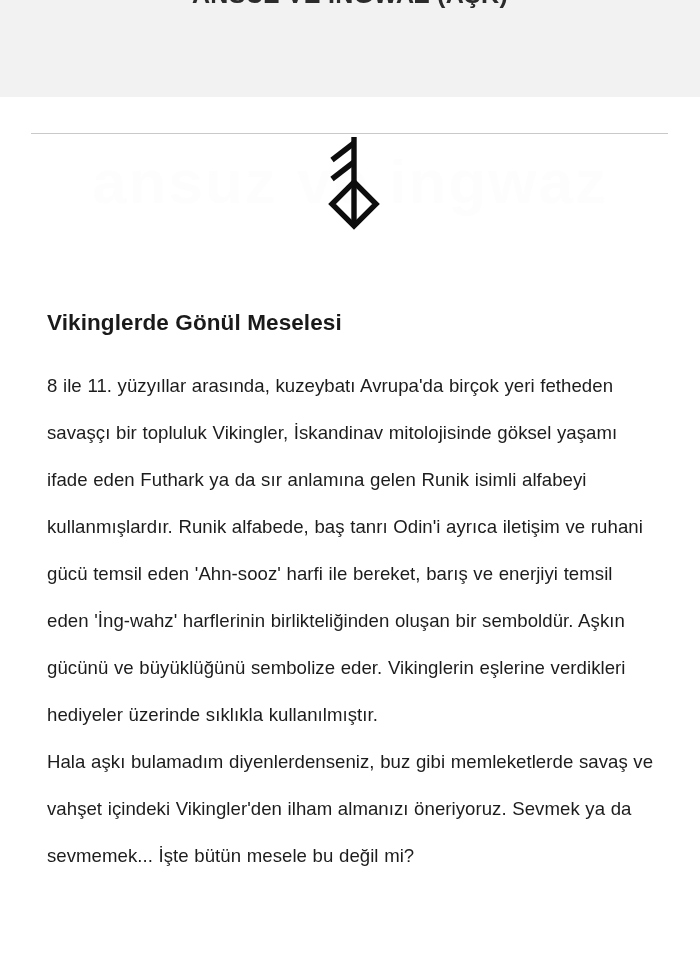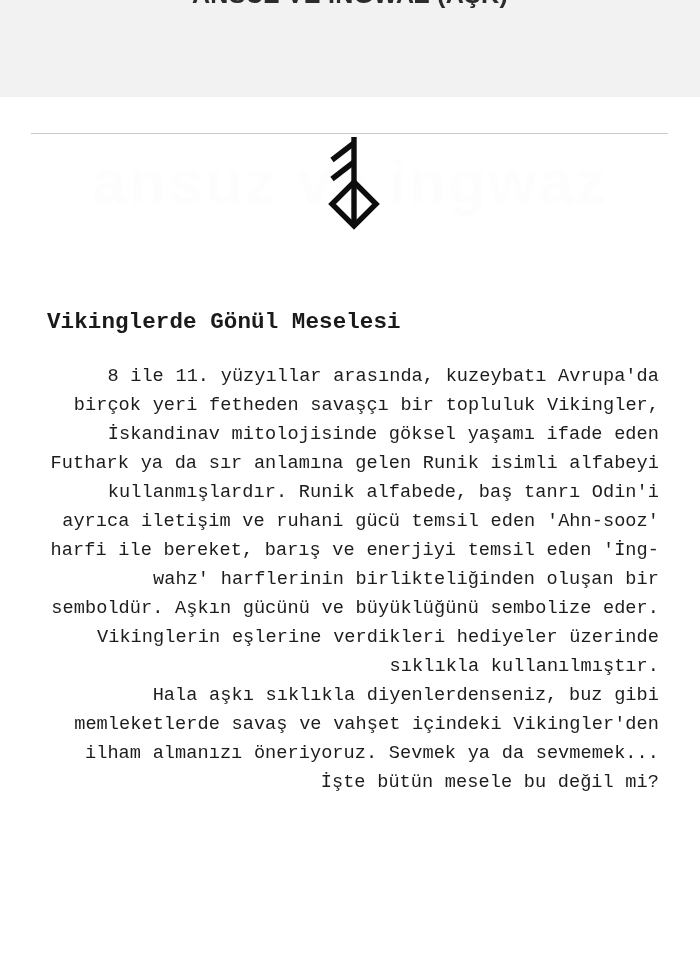--- a/index.html
+++ b/index.html
@@ -85,46 +85,44 @@
     width: 80px;
     height: 100px;
   }
 
   
   .article {
     position: absolute;
     left: 47px;
     top: 212px;
     width: 612px;
-    font-family: Liberation Mono, monospace;
   }
   .article h2 {
     margin: 0 0 26px 0;
     font-size: 22.5px;
     font-weight: 700;
     color: #1a1a1a;
     letter-spacing: 0.1px;
     line-height: 1.2;
   }
   .article h3 {
     margin: 26px 0 21px 0;
     font-size: 19px;
     font-weight: 700;
     color: #1a1a1a;
     letter-spacing: 0.1px;
     line-height: 1.2;
   }
   .article p {
     margin: 0;
     font-size: 18.6px;
-    line-height: 29px;
+    line-height: 47px;
     color: #1c1c1c;
     letter-spacing: 0.05px;
     word-spacing: 0.4px;
-    text-align: right;
   }
 </style>
 </head>
 <body>
 
 <div class="top-band">
   <div class="top-band-title">ANSUZ VE INGWAZ (AŞK)</div>
 </div>
 
 <div class="content">
@@ -148,16 +146,16 @@
       <polygon points="44,48 66,70 44,92 22,70" fill="none" stroke="#0d0d0d" stroke-width="5.4" stroke-linejoin="miter"></polygon>
     </svg>
   </div>
 
   <div class="article">
     <h2>Vikinglerde Gönül Meselesi</h2>
 
     <p>8 ile 11. yüzyıllar arasında, kuzeybatı Avrupa'da birçok yeri fetheden savaşçı bir topluluk Vikingler, İskandinav mitolojisinde göksel yaşamı ifade eden Futhark ya da sır anlamına gelen Runik isimli alfabeyi kullanmışlardır.  Runik alfabede, baş tanrı Odin'i ayrıca iletişim ve ruhani gücü temsil eden 'Ahn-sooz' harfi ile  bereket, barış ve enerjiyi temsil eden 'İng-wahz' harflerinin birlikteliğinden oluşan bir semboldür. Aşkın gücünü ve büyüklüğünü sembolize eder. Vikinglerin eşlerine verdikleri hediyeler üzerinde sıklıkla kullanılmıştır.</p>
 
 
-    <p>Hala aşkı sıklıkla diyenlerdenseniz, buz gibi memleketlerde savaş ve vahşet içindeki Vikingler'den ilham almanızı öneriyoruz. Sevmek ya da sevmemek... İşte bütün mesele bu değil mi?</p>
+    <p>Hala aşkı bulamadım diyenlerdenseniz, buz gibi memleketlerde savaş ve vahşet içindeki Vikingler'den ilham almanızı öneriyoruz. Sevmek ya da sevmemek... İşte bütün mesele bu değil mi?</p>
   </div>
 
 </div>
 
 </body></html>

